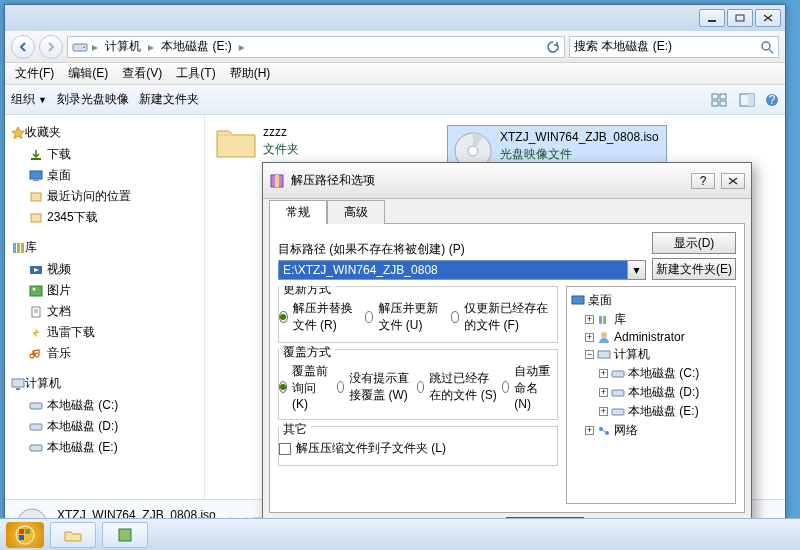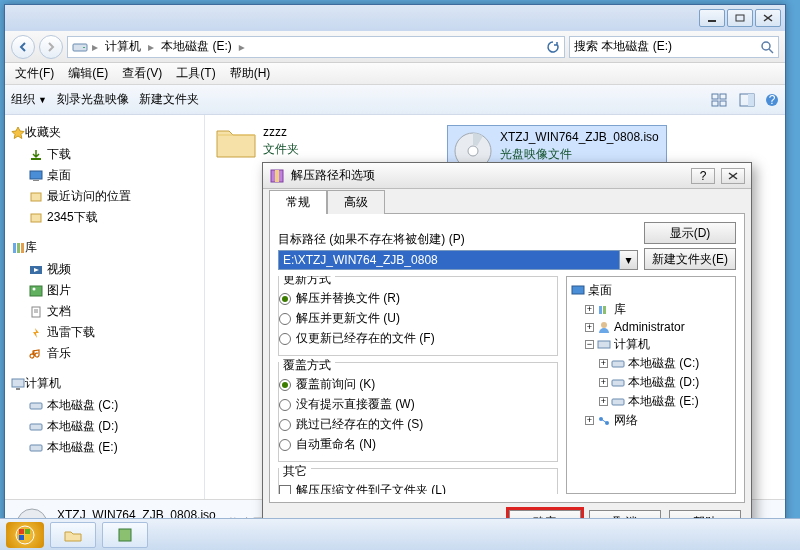--- a/index.html
+++ b/index.html
@@ -31,39 +31,39 @@
 .fitem{display:flex;gap:6px;align-items:flex-start;width:220px}
 .fitem.sel{border:1px solid #7da2ce;background:#cfe3ff;padding:4px}
 .fitem .txt{display:flex;flex-direction:column;gap:2px}
 .fitem .sub{color:#14532d}
 .statusbar{height:48px;border-top:1px solid #d8d8d8;background:#f6f9fd;display:flex;align-items:center;gap:12px;padding:4px 10px}
 .statusbar .si{display:flex;gap:8px;align-items:center}
 .statusbar .k{color:#6b6b6b}
 
 
 .dlg{position:absolute;left:262px;top:162px;width:490px;height:388px;background:#f0f0f0;border:1px solid #6a6a6a;box-shadow:4px 4px 12px rgba(0,0,0,.35)}
-.dlg .dtitle{height:26px;background:linear-gradient(#fdfdfd,#e4e4e4);border-bottom:1px solid #bcbcbc;display:flex;align-items:center;padding:0 6px;gap:6px}
+.dlg .dtitle{height:36px;background:linear-gradient(#fdfdfd,#e4e4e4);border-bottom:1px solid #bcbcbc;display:flex;align-items:center;padding:0 6px;gap:6px}
 .dlg .dtitle .sp{flex:1}
 .dlg .dbtn{width:24px;height:16px;border:1px solid #a8a8a8;background:linear-gradient(#fcfcfc,#e4e4e4);display:flex;align-items:center;justify-content:center}
 .tabs{height:24px;display:flex;align-items:flex-end;padding:4px 6px 0;gap:0}
 .tab{padding:3px 16px;border:1px solid #aaa;border-bottom:none;background:#f0f0f0;position:relative;top:1px}
 .tab.active{background:#fff}
 .tabpanel{margin:0 6px;border:1px solid #aaa;background:#fff;height:290px;padding:8px;display:flex;flex-direction:column;gap:6px}
 .row1{display:flex;gap:6px;align-items:flex-end}
 .row1 .col{flex:1}
 .targetlbl{margin-bottom:2px}
 .combo{display:flex}
 .combo input{flex:1;height:20px;border:1px solid #7a9ac0;background:#3169c6;color:#fff;padding:0 4px}
 .combo .dd{width:18px;height:20px;border:1px solid #888;border-left:none;background:linear-gradient(#fafafa,#dcdcdc);display:flex;align-items:center;justify-content:center}
-.sbtn{width:92px;height:22px;border:1px solid #888;background:linear-gradient(#fafafa,#e2e2e2);display:flex;align-items:center;justify-content:center}
+.sbtn{width:84px;height:22px;border:1px solid #888;background:linear-gradient(#fafafa,#e2e2e2);display:flex;align-items:center;justify-content:center}
 .cols{display:flex;gap:8px;flex:1;min-height:0}
 .left{flex:1;display:flex;flex-direction:column;gap:6px;overflow:auto}
 .grp{border:1px solid #ccc;padding:6px 0 8px}
 .grp .gt{position:relative;top:-12px;background:#fff;display:inline-block;padding:0 4px}
-.grp .gb{margin-top:-10px;display:flex;flex-direction:column;gap:3px}
+.grp .gb{margin-top:-10px;display:flex;flex-direction:row;gap:3px}
 .radio,.check{display:flex;align-items:center;gap:5px}
 .radio .r{width:12px;height:12px;border:1px solid #707070;border-radius:50%;display:flex;align-items:center;justify-content:center}
 .radio .r.on::after{content:"";width:6px;height:6px;background:#3a7b00;border-radius:50%}
 .check .c{width:12px;height:12px;border:1px solid #707070;background:#fff}
 .right{width:170px;border:1px solid #aaa;background:#fff;padding:4px;overflow:auto}
 .tree .tn{display:flex;align-items:center;gap:3px;padding:1px 0}
 .tree .ind1{padding-left:14px}.tree .ind2{padding-left:28px}
 .dlgbtns{height:38px;display:flex;align-items:center;justify-content:flex-end;gap:8px;padding:0 10px}
 .pbtn{width:72px;height:24px;border:1px solid #888;background:linear-gradient(#fafafa,#e2e2e2);display:flex;align-items:center;justify-content:center}
 .pbtn.primary{outline:3px solid #d22}

